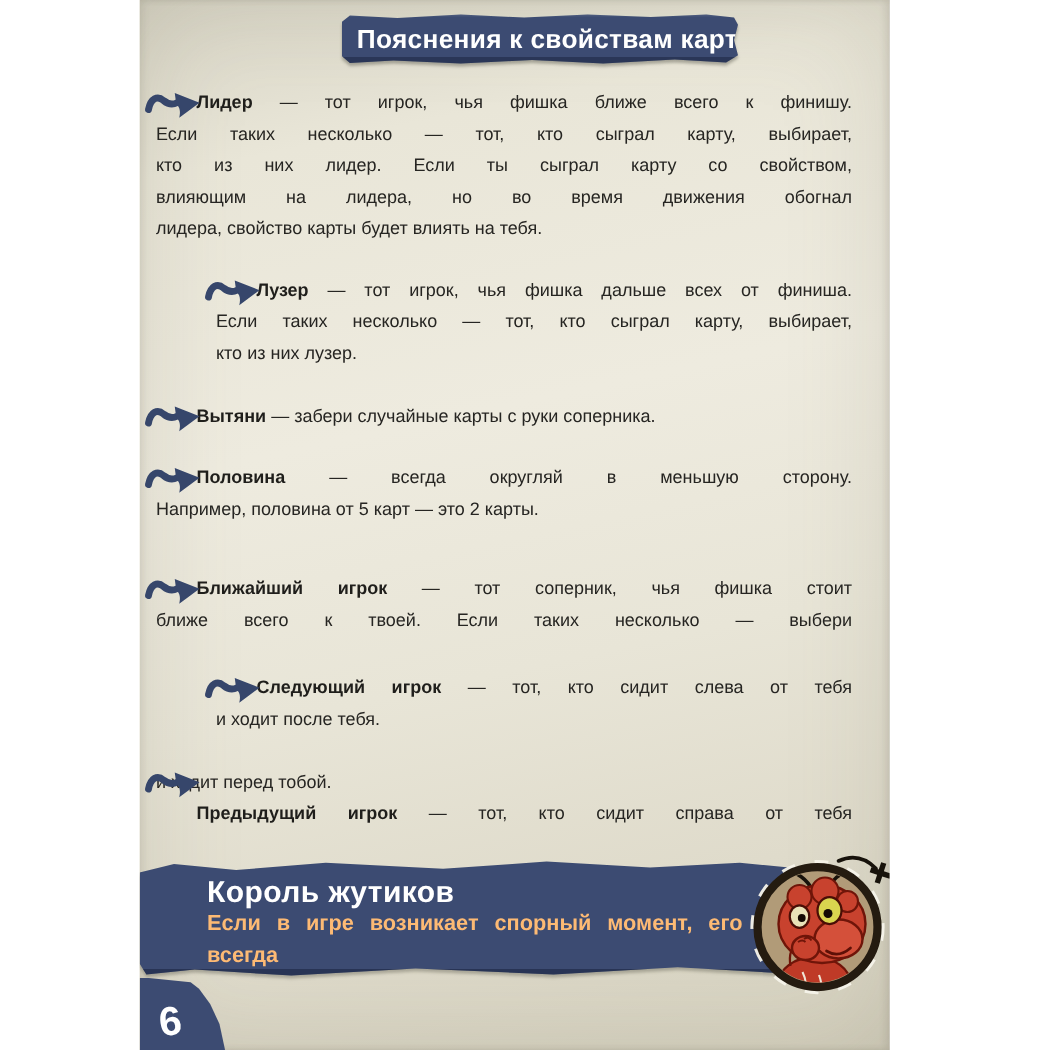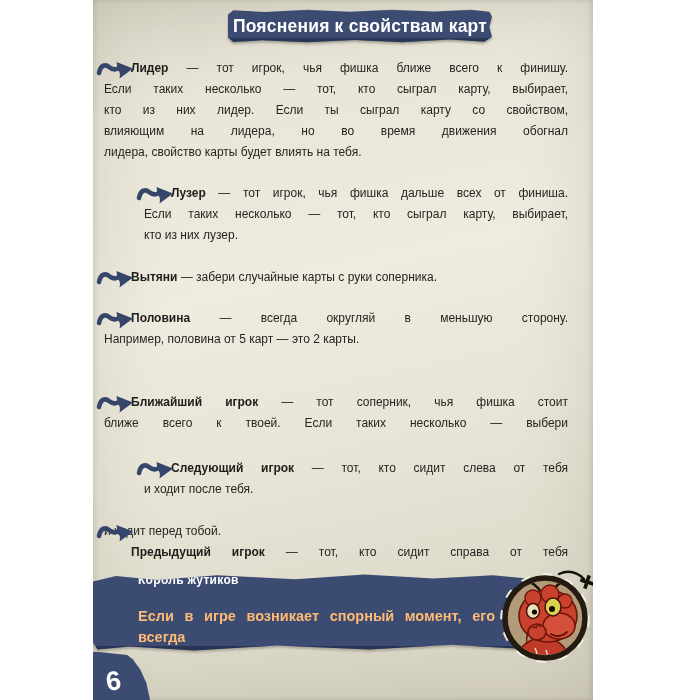--- a/index.html
+++ b/index.html
@@ -11,46 +11,46 @@
   .page{
     position:absolute;left:93px;top:0;width:500px;height:700px;
     background:linear-gradient(168deg,#d8d5c6 0%,#e9e6d8 15%,#eeebdf 40%,#e8e5d7 62%,#dfdbcb 82%,#d5d1bf 100%);
     box-shadow:inset 0 0 70px rgba(110,105,85,.18), inset -3px 0 4px rgba(90,85,70,.12), inset 3px 0 4px rgba(90,85,70,.10);
     overflow:hidden;
   }
   
   .hbanner-wrap{position:absolute;left:135px;top:9px;filter:drop-shadow(0 2px 1px rgba(50,50,40,.35));}
   .hbanner{
     width:264px;height:34px;background:#3c4b72;
-    display:flex;align-items:center;justify-content:center;
+    display:flex;align-items:center;justify-content:flex-end;
     clip-path:polygon(0% 16%,2% 4%,14% 9%,30% 2%,46% 8%,62% 2%,78% 7%,92% 2%,99% 8%,100% 22%,99% 52%,100% 82%,97% 96%,84% 90%,66% 98%,48% 91%,30% 98%,13% 92%,2% 97%,0% 84%);
     box-shadow:inset 0 -5px 0 rgba(14,22,46,.38), inset 0 2px 0 rgba(255,255,255,.07);
   }
   .hbanner span{color:#ffffff;font-weight:bold;font-size:17.5px;letter-spacing:.2px;}
   
   .content{
     position:absolute;left:11px;top:58px;width:464px;
     font-size:12px;line-height:21px;color:#262522;
   }
   .entry{position:relative;}
   .mb20{margin-bottom:20px;} .mb21{margin-bottom:21px;margin-left:40px;}
-  .mb24{margin-bottom:24px;} .mb25{margin-bottom:42px;}
+  .mb24{margin-bottom:24px;} .mb25{margin-bottom:32px;}
   .l{display:block;text-align:left;}
   .jl{text-align:justify;text-align-last:justify;}
   .fl{padding-left:27px;}
   .l b{font-weight:bold;color:#1f1e1b;text-align:right;}
   .arrow{position:absolute;left:-8px;top:0;width:38px;height:22px;}
   
   .fbanner-wrap{position:absolute;left:0;top:572px;filter:drop-shadow(0 2px 1px rgba(50,50,40,.3));}
   .fbanner{
     position:relative;width:460px;height:80px;background:#3c4b72;color:#fff;
     clip-path:polygon(0% 12%,5% 5%,14% 10%,27% 4%,44% 9%,59% 3%,74% 8%,87% 4%,96% 9%,100% 18%,99% 50%,100% 86%,93% 96%,78% 91%,60% 97%,40% 92%,22% 98%,8% 93%,1% 97%,0% 88%);
     box-shadow:inset 0 -6px 0 rgba(14,22,46,.42), inset 0 2px 0 rgba(255,255,255,.06);
   }
-  .ftitle{position:absolute;left:45px;top:1px;font-size:12px;font-weight:bold;letter-spacing:.3px;color:#fff;}
+  .ftitle{position:absolute;left:45px;top:12px;font-size:20px;font-weight:bold;letter-spacing:.3px;color:#fff;}
   .fbody{position:absolute;left:35px;top:34px;width:367px;font-size:14.5px;line-height:21px;font-weight:bold;color:#fdba74;}
   .fl1{display:block;padding-left:10px;text-align:justify;text-align-last:justify;}
   .fl2{display:block;}
   
   .avatar{position:absolute;left:404px;top:566px;width:100px;height:104px;z-index:3;}
   
   .corner{
     position:absolute;left:0;top:652px;width:62px;height:48px;background:#3c4b72;
     clip-path:polygon(0 0,10% 0,55% 6%,64% 15%,76% 36%,86% 64%,92% 100%,0 100%);
   }

